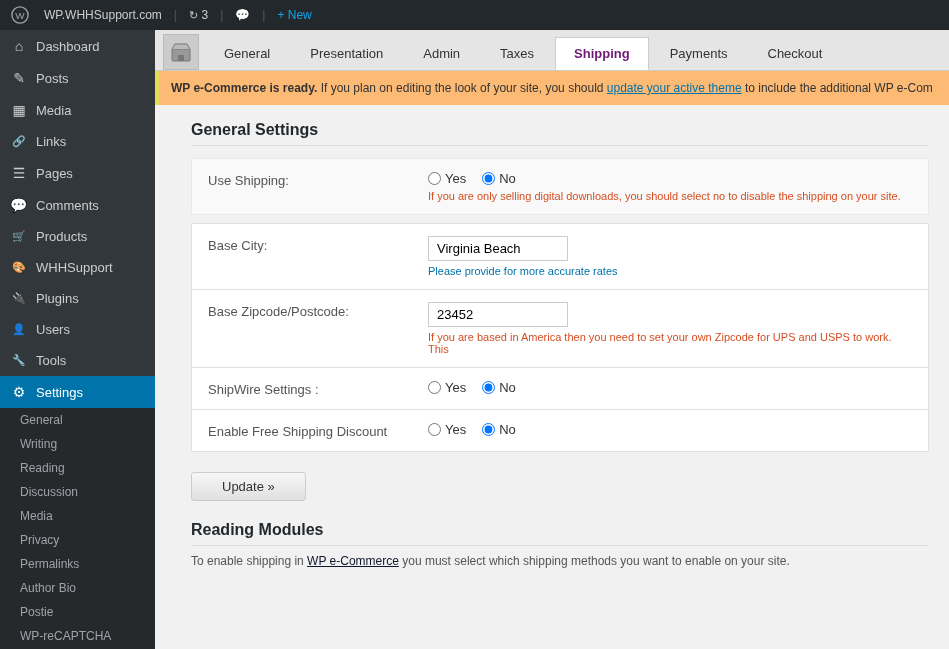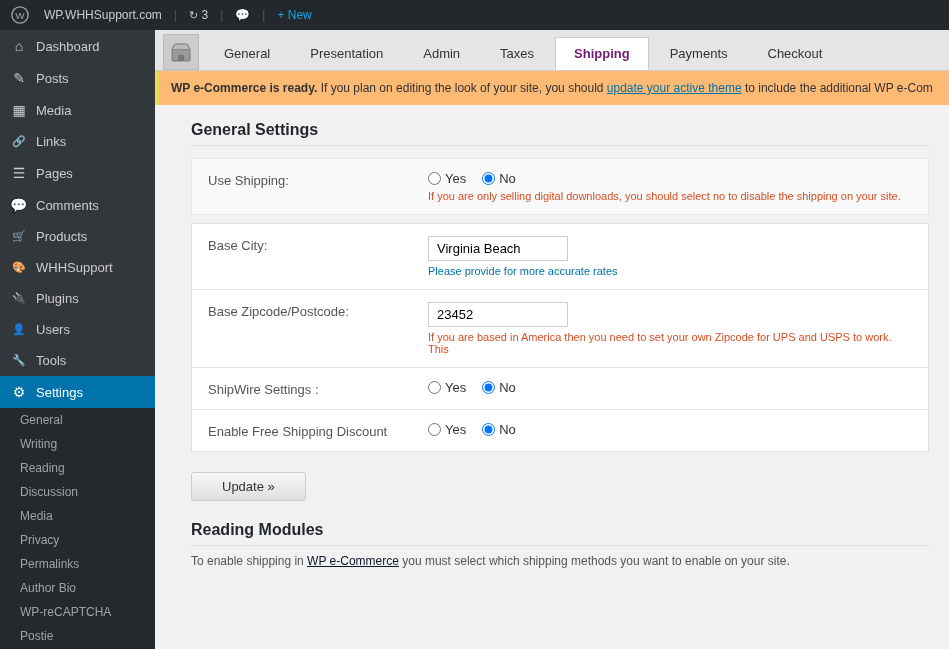--- a/index.html
+++ b/index.html
@@ -283,22 +283,22 @@
 
     <div class="submenu">
       <div class="submenu-item">General</div>
       <div class="submenu-item">Writing</div>
       <div class="submenu-item">Reading</div>
       <div class="submenu-item">Discussion</div>
       <div class="submenu-item">Media</div>
       <div class="submenu-item">Privacy</div>
       <div class="submenu-item">Permalinks</div>
       <div class="submenu-item">Author Bio</div>
+      <div class="submenu-item">Postie</div>
       <div class="submenu-item">WP-reCAPTCHA</div>
-      <div class="submenu-item">Postie</div>
       <div class="submenu-item active">Store</div>
     </div>
   </div>
 
   <div id="main-content">
 
     <div class="tabs-bar">
       <div class="store-icon">
         <svg width="22" height="22" viewBox="0 0 22 22" fill="none">
           <rect x="2" y="8" width="18" height="12" rx="1" fill="#999" stroke="#777" stroke-width="1"></rect>

